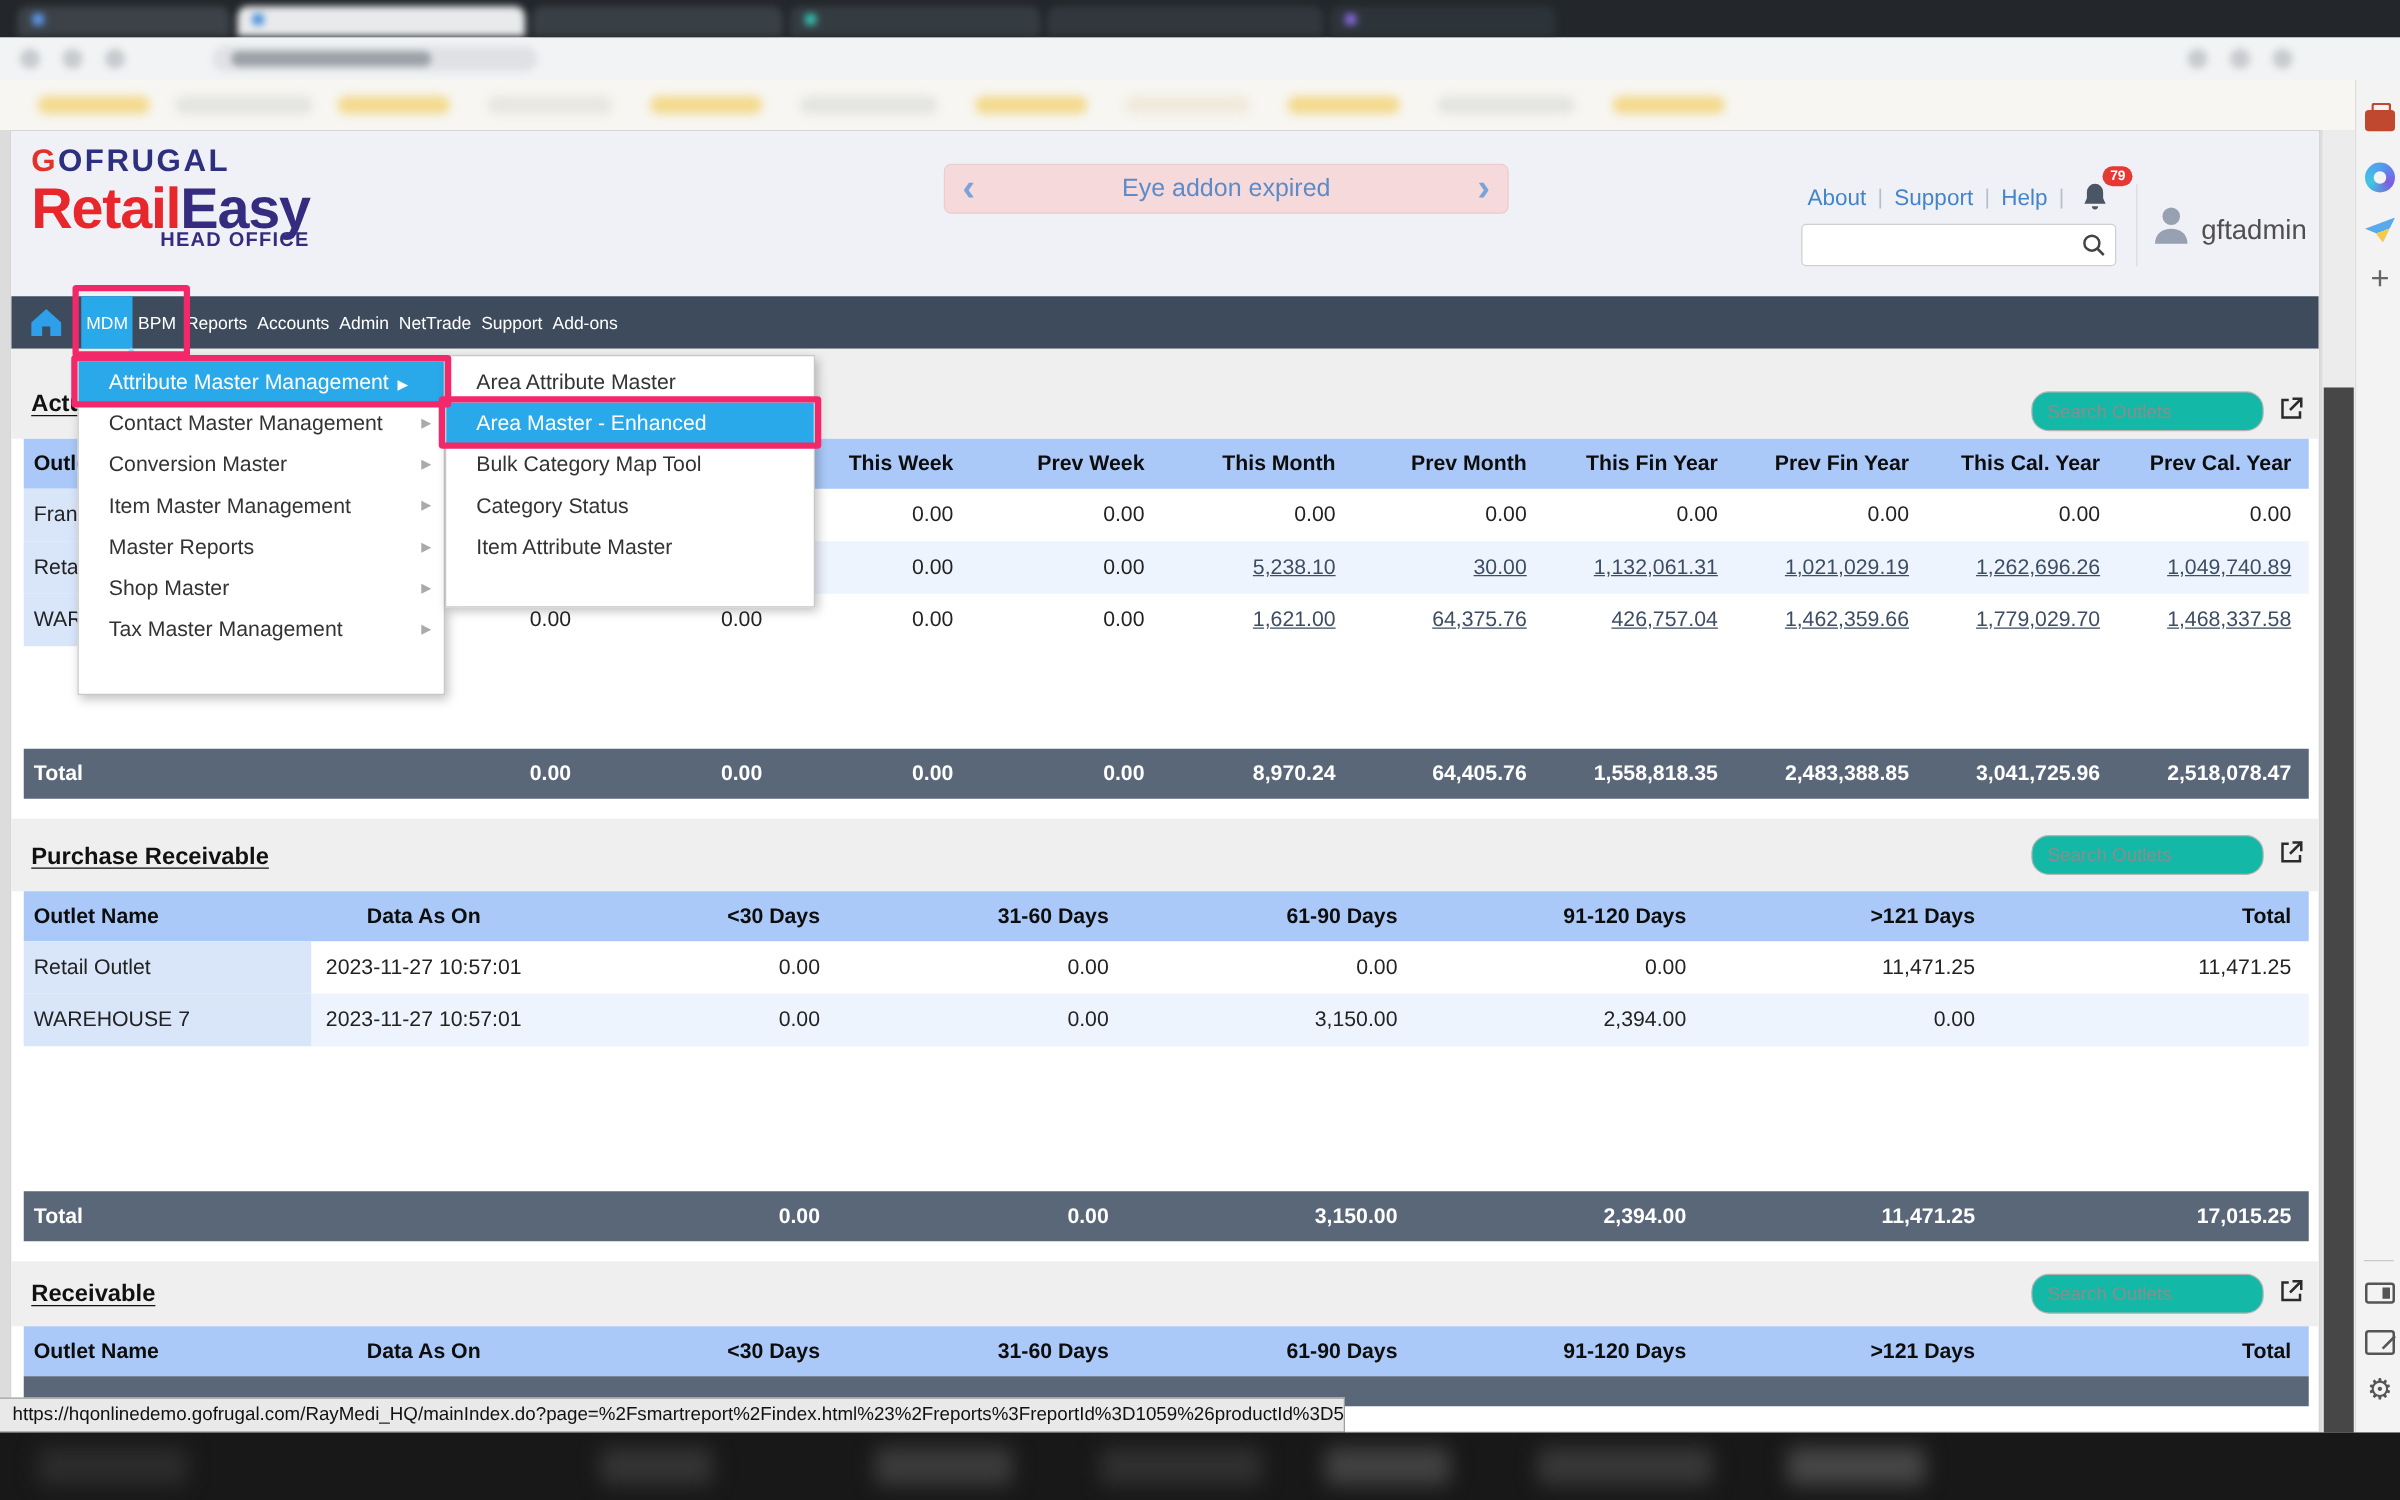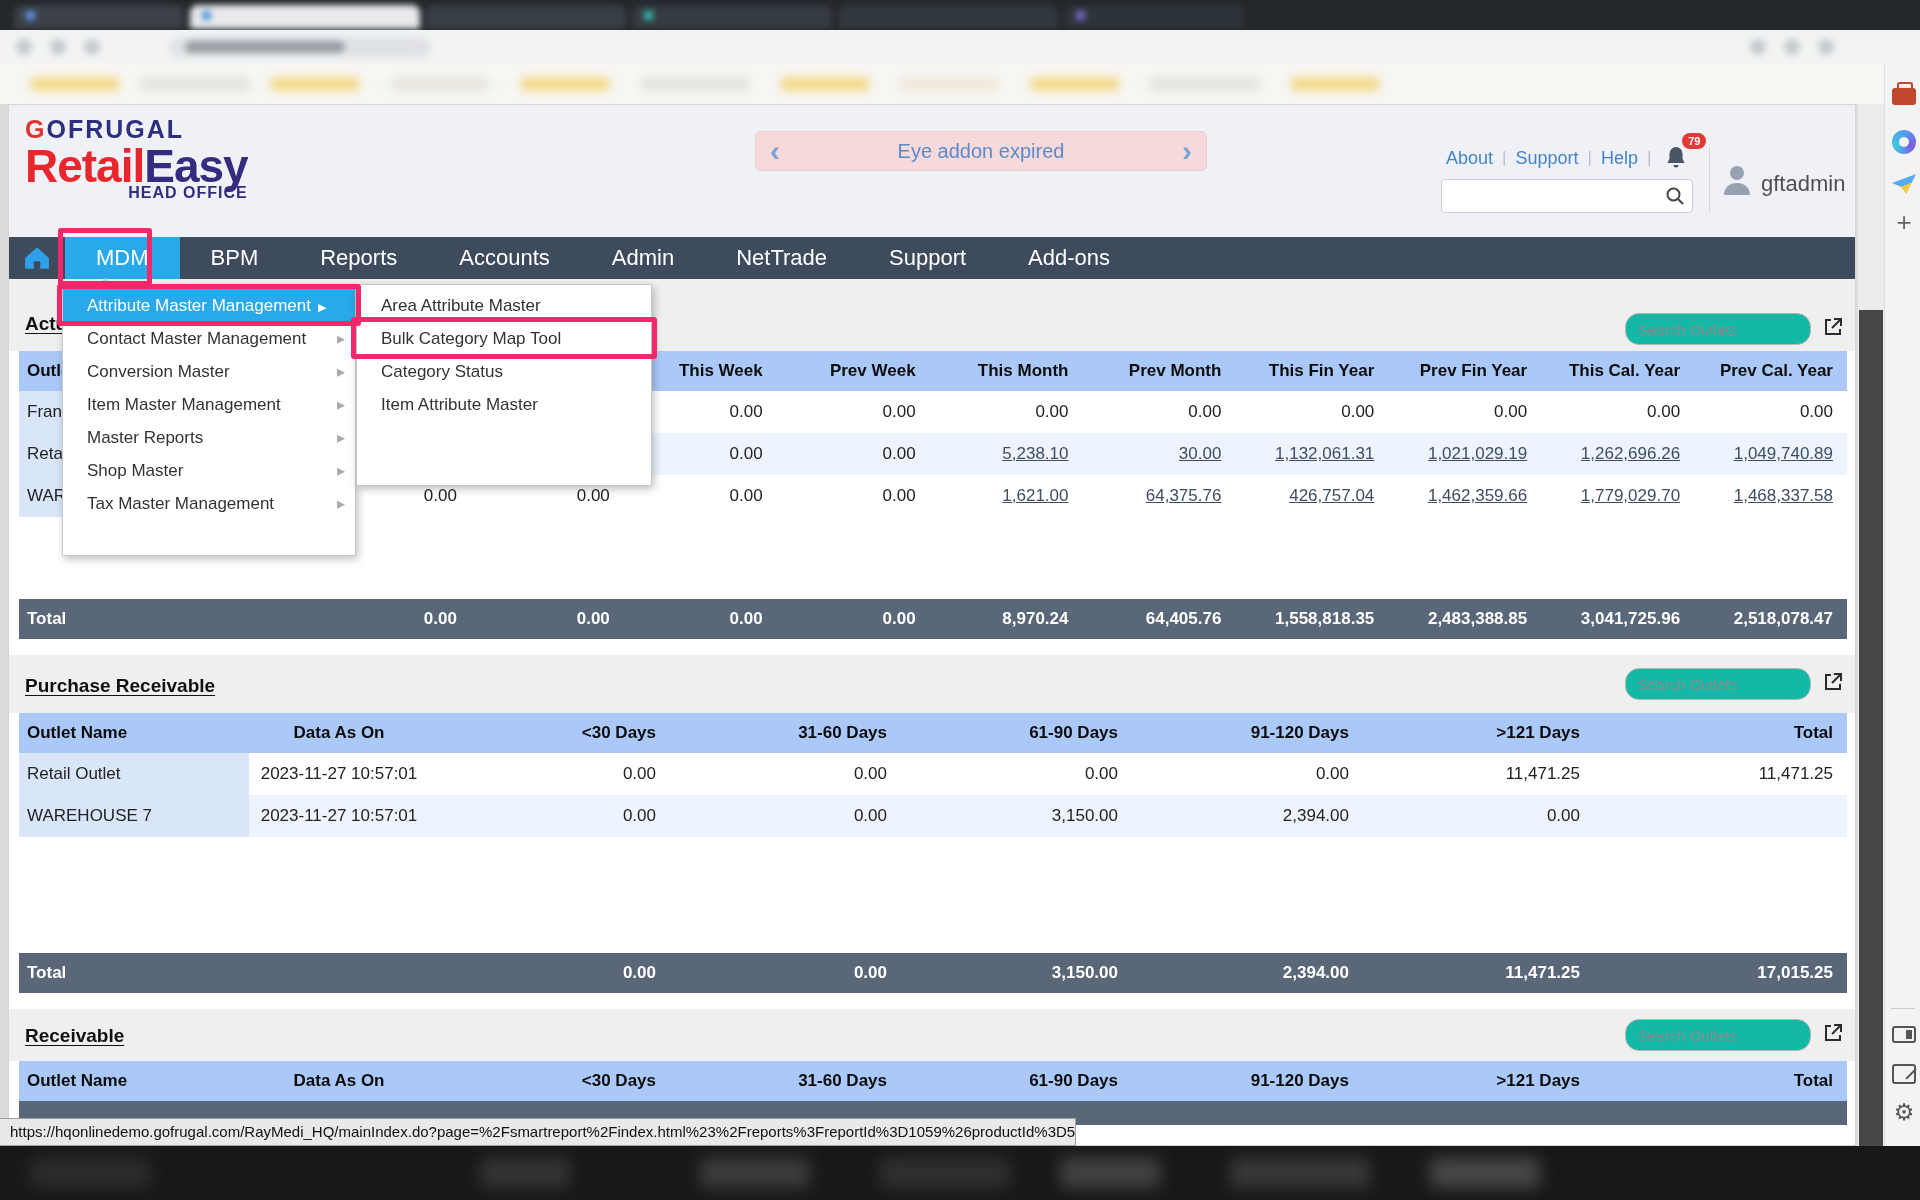--- a/index.html
+++ b/index.html
@@ -52,21 +52,21 @@
                          outline:none; font-size:15px; }
   .gs-icon { position:absolute; right:6px; top:5px; }
   .user-divider { position:absolute; left:1700px; top:42px; width:1px; height:66px; background:#d8dae0; }
   .avatar { position:absolute; left:1712px; top:58px; }
   .user-name { position:absolute; left:1752px; top:66px; font-size:22px; color:#4f4f4f; }
 
   
   .navbar { position:absolute; left:0; top:132px; width:100%; height:42px; background:#3e4b5d;
             display:flex; align-items:stretch; }
   .nav-home { width:56px; display:flex; align-items:center; justify-content:center; cursor:pointer; }
-  .nav-item { padding:0 31px; line-height:42px; color:#fff; font-size:22px; cursor:pointer; }
+  .nav-item { padding:0 4px; line-height:42px; color:#fff; font-size:14px; cursor:pointer; }
   .nav-item.active { background:#29a9e9; }
   .nav-caret { left:98px; top:278px; width:0; height:0; border-left:7px solid transparent;
                border-right:7px solid transparent; border-bottom:8px solid #9ddcf9; z-index:40; }
 
   
   .band { position:absolute; left:0; width:100%; background:#efefef; }
   .band-title { position:absolute; left:16px; font-size:19px; font-weight:bold; color:#111;
                 text-decoration:underline; text-underline-offset:3px; }
   .sec-search { position:absolute; right:44px; width:186px; height:32px; border:1px solid #b5b5b5;
                 border-radius:14px; font-size:15px; padding:0 12px; outline:none; color:#333; background:#14b8a6; }
@@ -411,20 +411,21 @@
     <div class="menu-item active"><span>Attribute Master Management</span><span class="arr-inline">▶</span></div>
     <div class="menu-item"><span>Contact Master Management</span><span class="arr-right">▸</span></div>
     <div class="menu-item"><span>Conversion Master</span><span class="arr-right">▸</span></div>
     <div class="menu-item"><span>Item Master Management</span><span class="arr-right">▸</span></div>
     <div class="menu-item"><span>Master Reports</span><span class="arr-right">▸</span></div>
     <div class="menu-item"><span>Shop Master</span><span class="arr-right">▸</span></div>
     <div class="menu-item"><span>Tax Master Management</span><span class="arr-right">▸</span></div>
   </div>
 <div class="abs menu-panel" style="left:356px;top:284px;width:296px;height:202px;z-index:50;">
     <div class="menu-item"><span>Area Attribute Master</span></div>
+    <div class="menu-item active"><span>Area Master - Enhanced</span></div>
     <div class="menu-item"><span>Bulk Category Map Tool</span></div>
     <div class="menu-item"><span>Category Status</span></div>
     <div class="menu-item"><span>Item Attribute Master</span></div>
   </div>
 
 <div class="abs pink-frame" style="left:58px;top:228px;width:94px;height:58px;"></div>
 <div class="abs pink-frame" style="left:57px;top:284px;width:304px;height:42px;"></div>
 <div class="abs pink-frame" style="left:351px;top:317px;width:306px;height:42px;"></div>
 
 <div class="abs status-tip">https://hqonlinedemo.gofrugal.com/RayMedi_HQ/mainIndex.do?page=%2Fsmartreport%2Findex.html%23%2Freports%3FreportId%3D1059%26productId%3D5</div>

